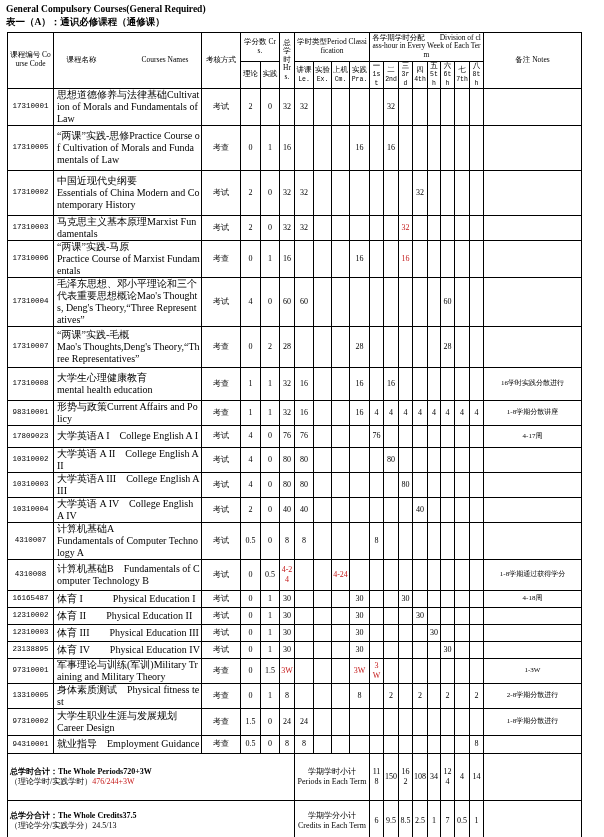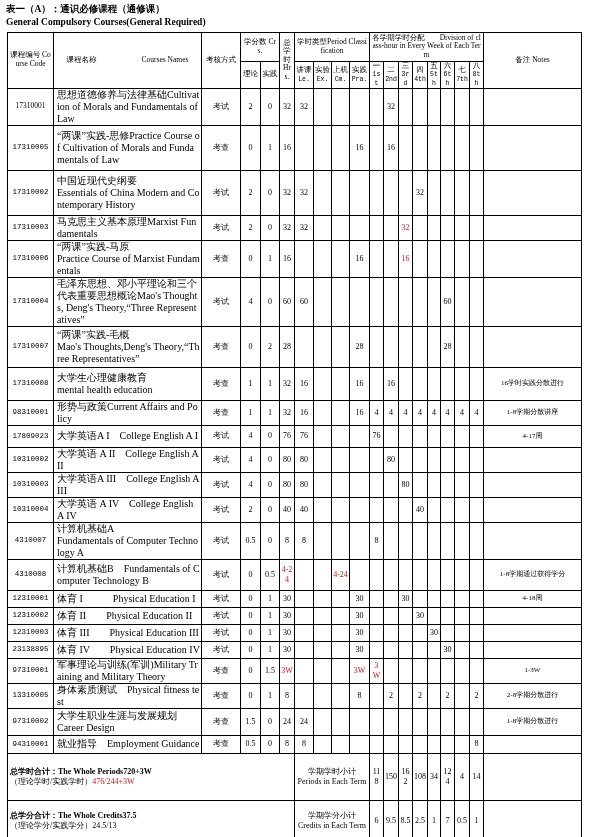--- a/index.html
+++ b/index.html
@@ -20,22 +20,22 @@
   .red{color:#c41a1a}
   .sumleft{text-align:left;padding:1px 2px;font-size:8px}
   .sumleft .l1{font-weight:bold}
   .mid{font-size:8px}
   .bt{margin:8px 0 3px 6px;font-size:9.5px;font-weight:bold}
 </style>
 </head>
 <body>
 
 <div class="titles">
+  <div class="t">General Compulsory Courses(General Required)</div>
   <div class="t">表一（A）：通识必修课程（通修课）</div>
-  <div class="t">General Compulsory Courses(General Required)</div>
 </div>
 
 <table id="tableA">
   <colgroup>
       <col style="width: 46px;">
       <col style="width: 148px;">
       <col style="width: 39px;">
       <col style="width: 20px;">
       <col style="width: 19px;">
       <col style="width: 15px;">
@@ -76,21 +76,21 @@
         <th><span class="cn">三</span><br><span class="en">3rd</span></th>
         <th><span class="cn">四</span><br><span class="en">4th</span></th>
         <th><span class="cn">五</span><br><span class="en">5th</span></th>
         <th><span class="cn">六</span><br><span class="en">6th</span></th>
         <th><span class="cn">七</span><br><span class="en">7th</span></th>
         <th><span class="cn">八</span><br><span class="en">8th</span></th>
       </tr>
     </thead>
   <tbody>
       <tr>
-        <td class="cell-code" style="height: 36px; font-family: Liberation Serif, serif;">17310001</td>
+        <td class="cell-code" style="height: 36px;">17310001</td>
         <td class="cell-name name">思想道德修养与法律基础Cultivation of Morals and Fundamentals of Law</td>
         <td class="cell-exam">考试</td>
         <td class="cell-cr_t">2</td>
         <td class="cell-cr_p">0</td>
         <td class="cell-total">32</td>
         <td class="cell-le">32</td>
         <td class="cell-ex"></td>
         <td class="cell-cm"></td>
         <td class="cell-pra"></td>
         <td class="cell-t1"></td>
@@ -391,21 +391,21 @@
         <td class="cell-t2"></td>
         <td class="cell-t3"></td>
         <td class="cell-t4"></td>
         <td class="cell-t5"></td>
         <td class="cell-t6"></td>
         <td class="cell-t7"></td>
         <td class="cell-t8"></td>
         <td class="cell-notes">1-8学期通过获得学分</td>
       </tr>
       <tr>
-        <td class="cell-code" style="height: 16px;">12310001</td>
+        <td class="cell-code" style="height: 16px;">16165487</td>
         <td class="cell-name name">体育 I　　　Physical Education I</td>
         <td class="cell-exam">考试</td>
         <td class="cell-cr_t">0</td>
         <td class="cell-cr_p">1</td>
         <td class="cell-total">30</td>
         <td class="cell-le"></td>
         <td class="cell-ex"></td>
         <td class="cell-cm"></td>
         <td class="cell-pra">30</td>
         <td class="cell-t1"></td>

